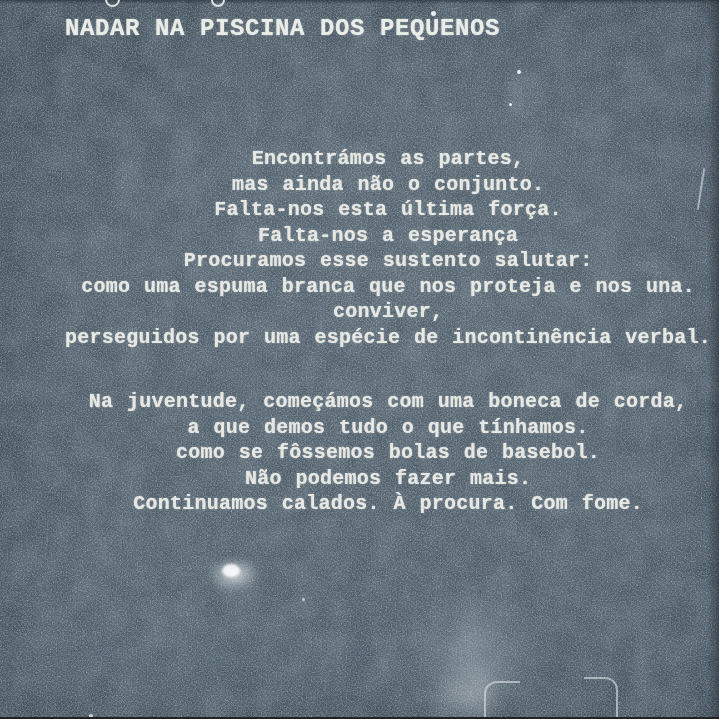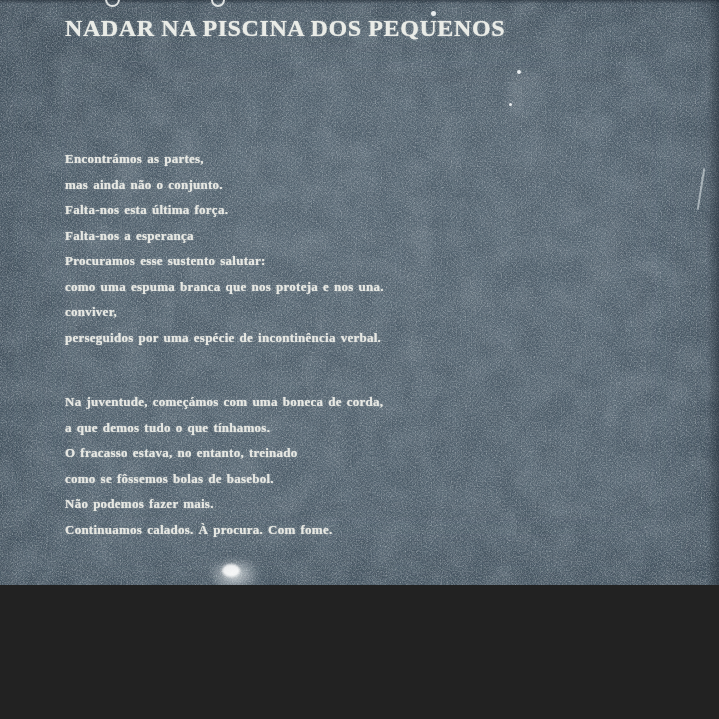--- a/index.html
+++ b/index.html
@@ -1,28 +1,28 @@
 <!DOCTYPE html>
 <html><head>
 <meta charset="utf-8">
 <style>
   html, body { margin: 0; padding: 0; background: #222; }
   .page {
     position: relative;
     width: 719px;
-    height: 585px;
+    height: 717px;
     overflow: hidden;
     background-color: #4d5c68;
     background-image:
       radial-gradient(420px 380px at 48% 36%, rgba(130,145,156,0.14), transparent 70%),
       radial-gradient(320px 520px at 90% 45%, rgba(100,115,128,0.16), transparent 72%),
       radial-gradient(520px 320px at 22% 92%, rgba(100,118,131,0.14), transparent 70%),
       radial-gradient(260px 200px at 12% 8%, rgba(30,40,50,0.18), transparent 75%);
     box-shadow: inset 0 0 90px rgba(22,32,42,0.38);
-    font-family: Liberation Serif, serif;
+    font-family: Liberation Mono, monospace;
   }
   .weave {
     position: absolute; inset: 0; z-index: 2; pointer-events: none;
     background-image:
       repeating-linear-gradient(128deg, rgba(8,16,24,0.055) 0 1px, transparent 1px 3px),
       repeating-linear-gradient(38deg, rgba(255,255,255,0.035) 0 1px, transparent 1px 4px);
   }
   .tex { position: absolute; inset: 0; z-index: 1; pointer-events: none; }
   .tex-over { position: absolute; inset: 0; z-index: 9; pointer-events: none; opacity: 0.55; }
   .edge-right {
@@ -35,24 +35,25 @@
   }
   .title {
     position: absolute; left: 65px; top: 15px; margin: 0; z-index: 8;
     font-size: 24px; font-weight: bold; letter-spacing: 0.6px;
     color: #eaece7;
     text-shadow: 0 0 1px rgba(234,236,231,0.85), 0 0 3px rgba(220,228,232,0.25);
     white-space: nowrap;
   }
   .poem {
     position: absolute; left: 65px; top: 146px; z-index: 8;
-    font-size: 13px; font-weight: bold; line-height: 25.5px;
+    font-size: 20px; font-weight: bold; line-height: 25.5px;
     letter-spacing: 0.25px; word-spacing: 1.5px;
     color: #e7e8e3;
     text-shadow: 0 0 1px rgba(231,232,227,0.8), 0 0 3px rgba(215,225,230,0.22);
+    text-align: center;
   }
   .stanza + .stanza { margin-top: 39px; }
   .line { white-space: nowrap; }
   
   .frag {
     position: absolute; z-index: 7; border: 2.5px solid rgba(238,241,238,0.9);
     border-radius: 50%; filter: blur(0.4px);
   }
   .frag-1 { left: 105px; top: -8px; width: 11px; height: 11px; }
   .frag-2 { left: 211px; top: -7px; width: 10px; height: 10px; }
@@ -170,21 +171,20 @@
       <div class="line">Falta-nos esta última força.</div>
       <div class="line">Falta-nos a esperança</div>
       <div class="line">Procuramos esse sustento salutar:</div>
       <div class="line">como uma espuma branca que nos proteja e nos una.</div>
       <div class="line">conviver,</div>
       <div class="line">perseguidos por uma espécie de incontinência verbal.</div>
     </div>
     <div class="stanza">
       <div class="line">Na juventude, começámos com uma boneca de corda,</div>
       <div class="line">a que demos tudo o que tínhamos.</div>
-      <div class="line">O fracasso estava, no entanto, treinado</div>
       <div class="line">como se fôssemos bolas de basebol.</div>
       <div class="line">Não podemos fazer mais.</div>
       <div class="line">Continuamos calados. À procura. Com fome.</div>
     </div>
   </div>
 
   <svg class="tex-over" width="719" height="719" xmlns="http://www.w3.org/2000/svg" aria-hidden="true">
     <filter id="grainOver" x="0" y="0" width="100%" height="100%">
       <feTurbulence type="fractalNoise" baseFrequency="0.85" numOctaves="2" seed="41" stitchTiles="stitch"></feTurbulence>
       <feColorMatrix type="matrix" values="0 0 0 0 0.55  0 0 0 0 0.62  0 0 0 0 0.67  0.45 0.45 0.45 0 -0.62"></feColorMatrix>

